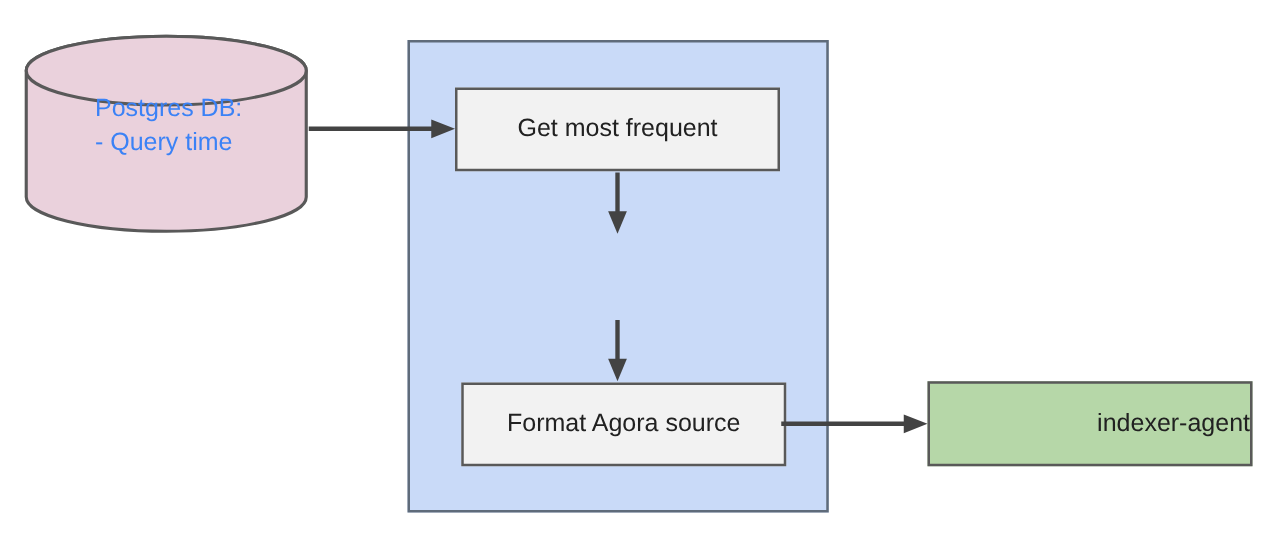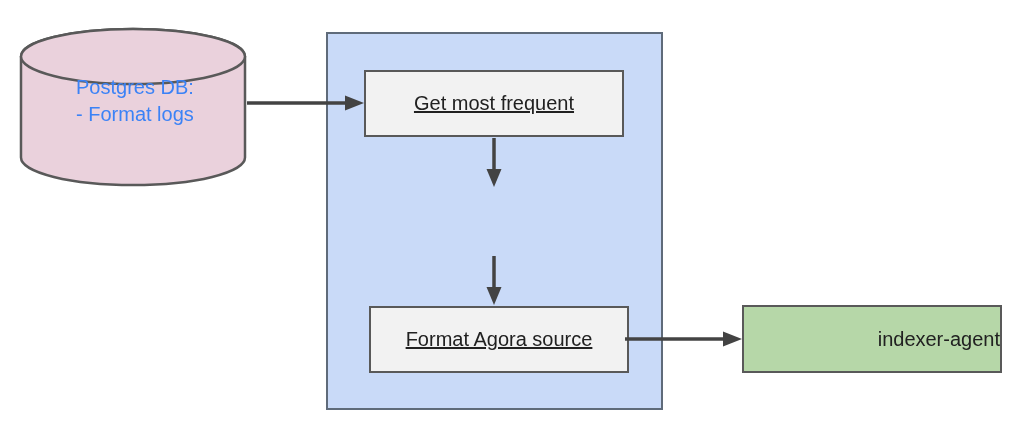--- a/index.html
+++ b/index.html
@@ -49,21 +49,20 @@
     border: 2px solid #595959;
     box-sizing: border-box;
     display: flex;
     flex-direction: column;
     align-items: center;
     justify-content: center;
     font-size: 20px;
     line-height: 27px;
     color: #212121;
     text-align: center;
-    text-decoration: underline;
   }
   .step-1 { left: 364px; top: 70px; }
   .step-2 { left: 364px; top: 188px; }
   .step-3 { left: 369px; top: 306px; }
   .step-line:empty { display: none; }
 
   
   .output-box {
     left: 742px;
     top: 305px;
@@ -90,21 +89,21 @@
 
 <div class="canvas">
 
   <svg class="abs" style="left:19px; top:27px;" width="228" height="160" viewBox="0 0 228 160">
     <path d="M 2 29.5 A 112 27.5 0 0 1 226 29.5 L 226 130.5 A 112 27.5 0 0 1 2 130.5 Z" fill="#ead1dc" stroke="#595959" stroke-width="2.5" stroke-linejoin="round"></path>
     <ellipse cx="114" cy="29.5" rx="112" ry="27.5" fill="#ead1dc" stroke="#595959" stroke-width="2.5"></ellipse>
   </svg>
 
   <div class="abs db-text">
     <div>Postgres DB:</div>
-    <div>- Format logs</div>
+    <div>- Query time</div>
   </div>
 
   <div class="abs container-box"></div>
 
   <div class="abs step-box step-1">
     <span class="step-line">Get most frequent</span>
   </div>
 
 
   <div class="abs step-box step-3">

